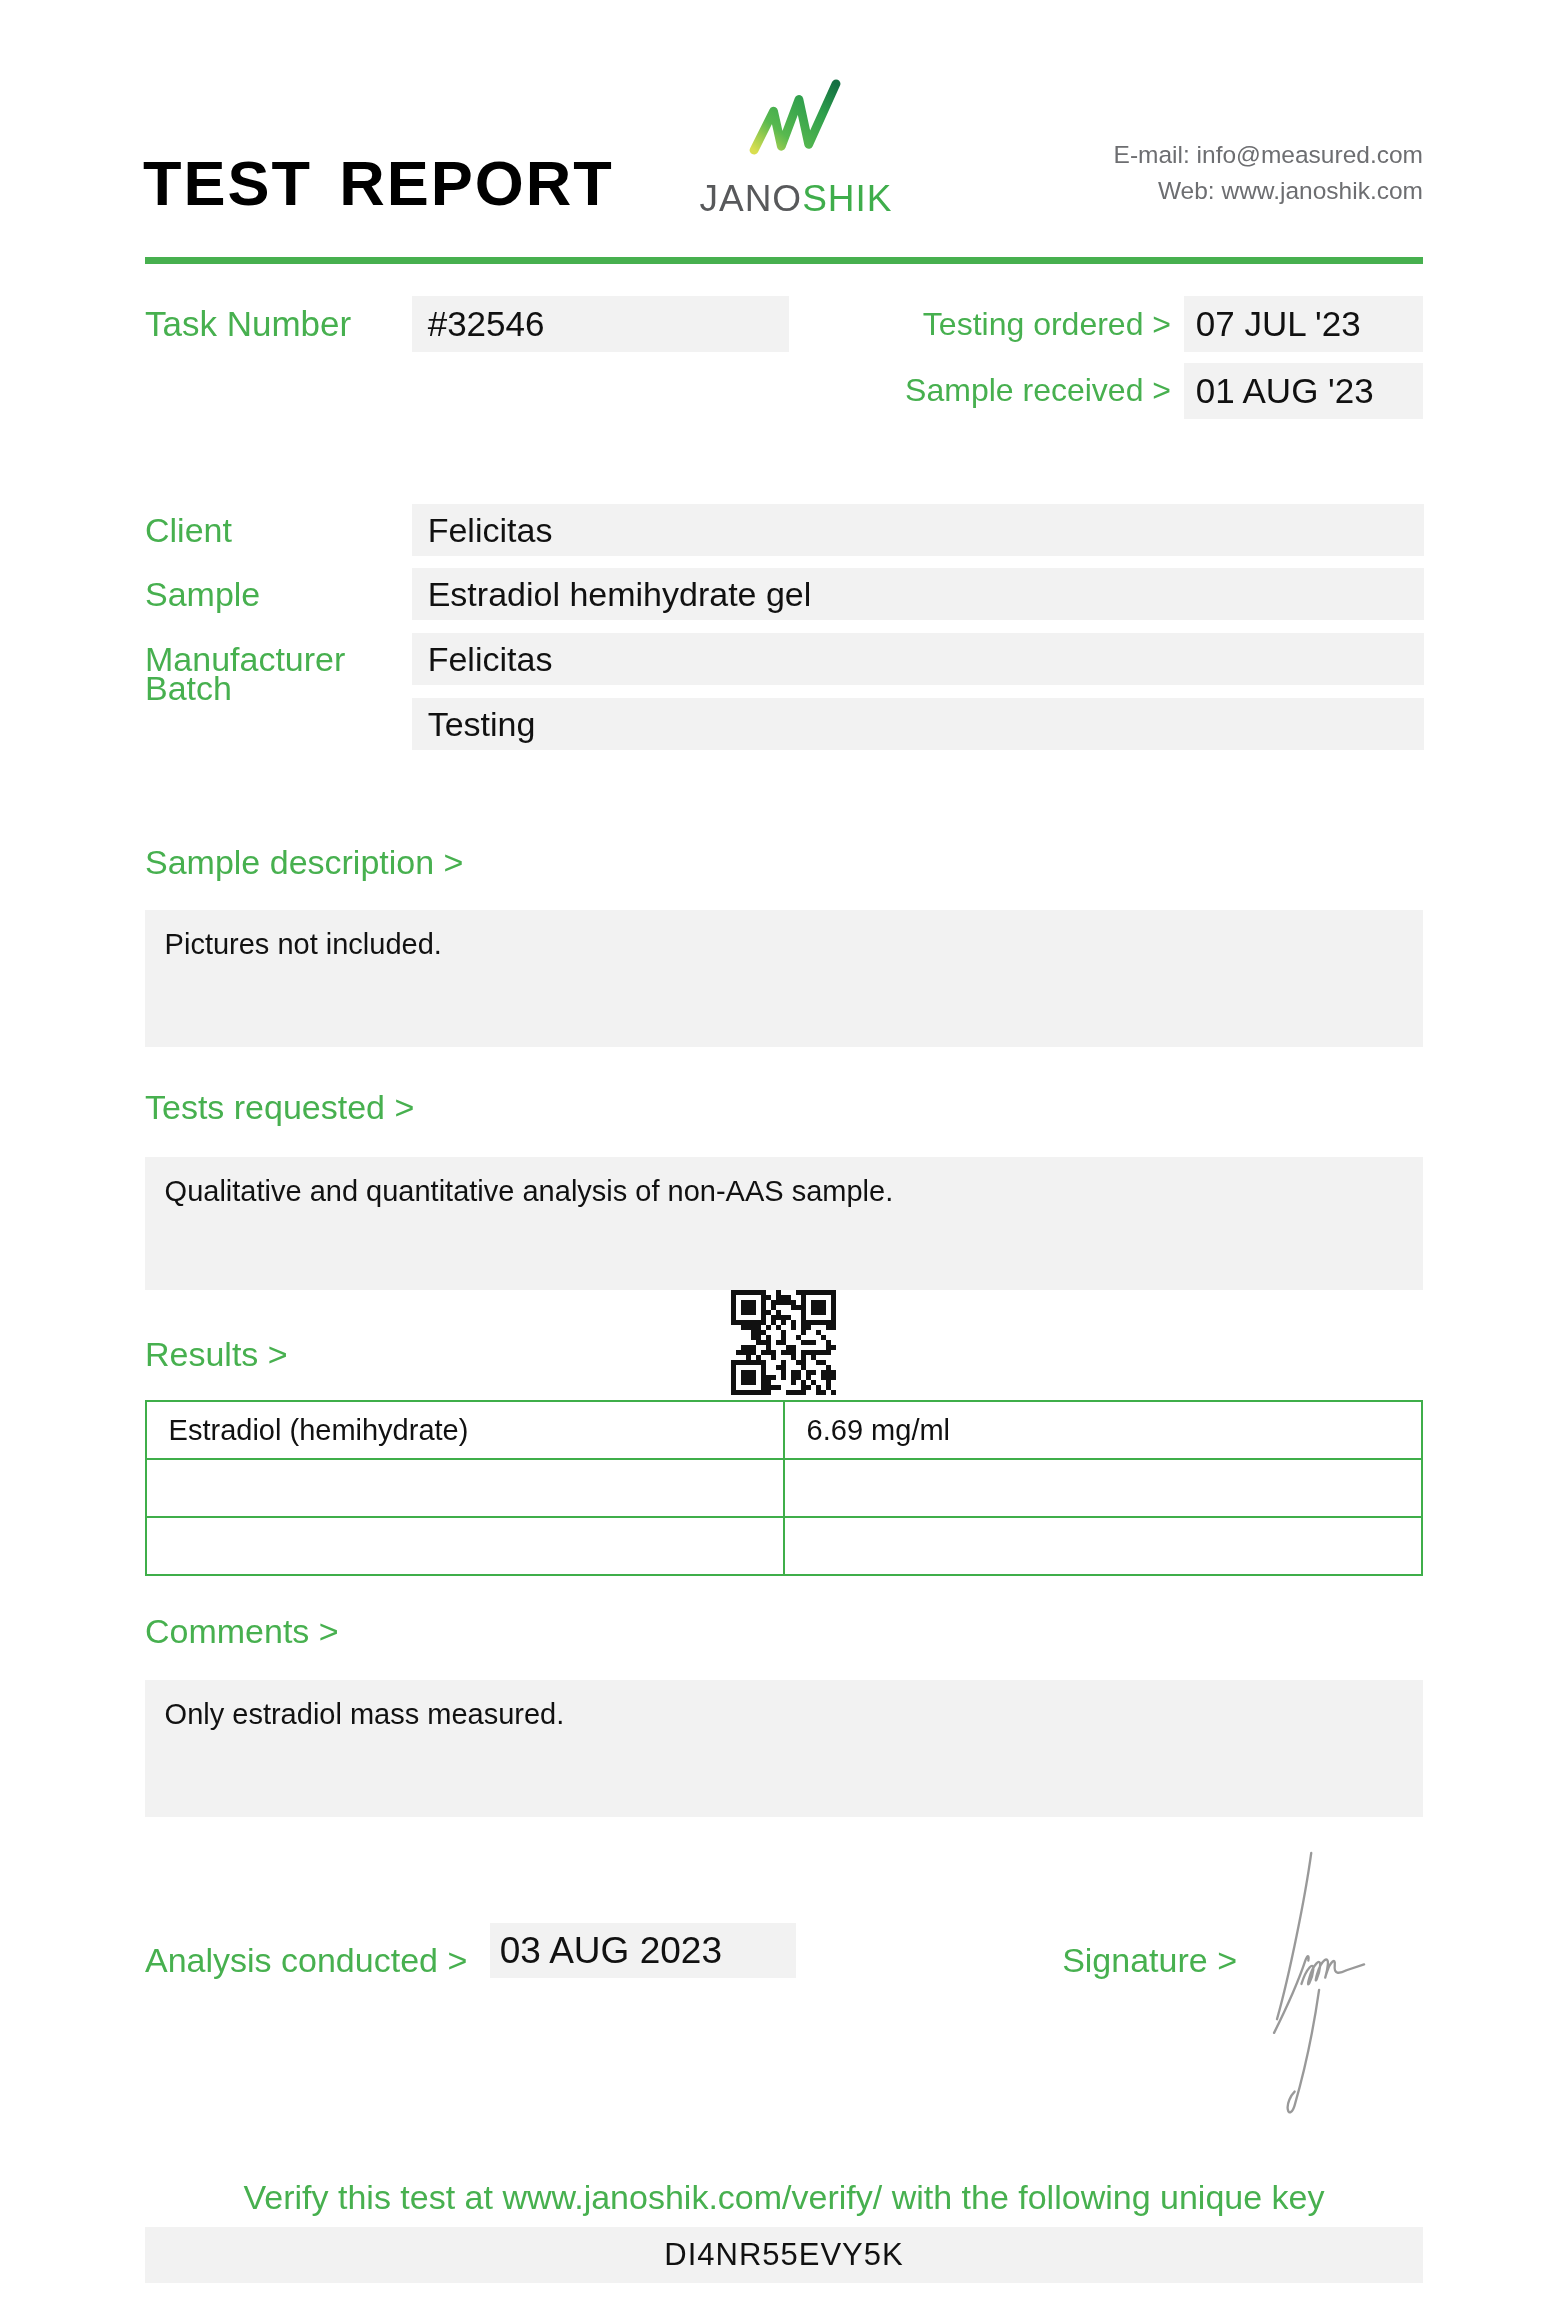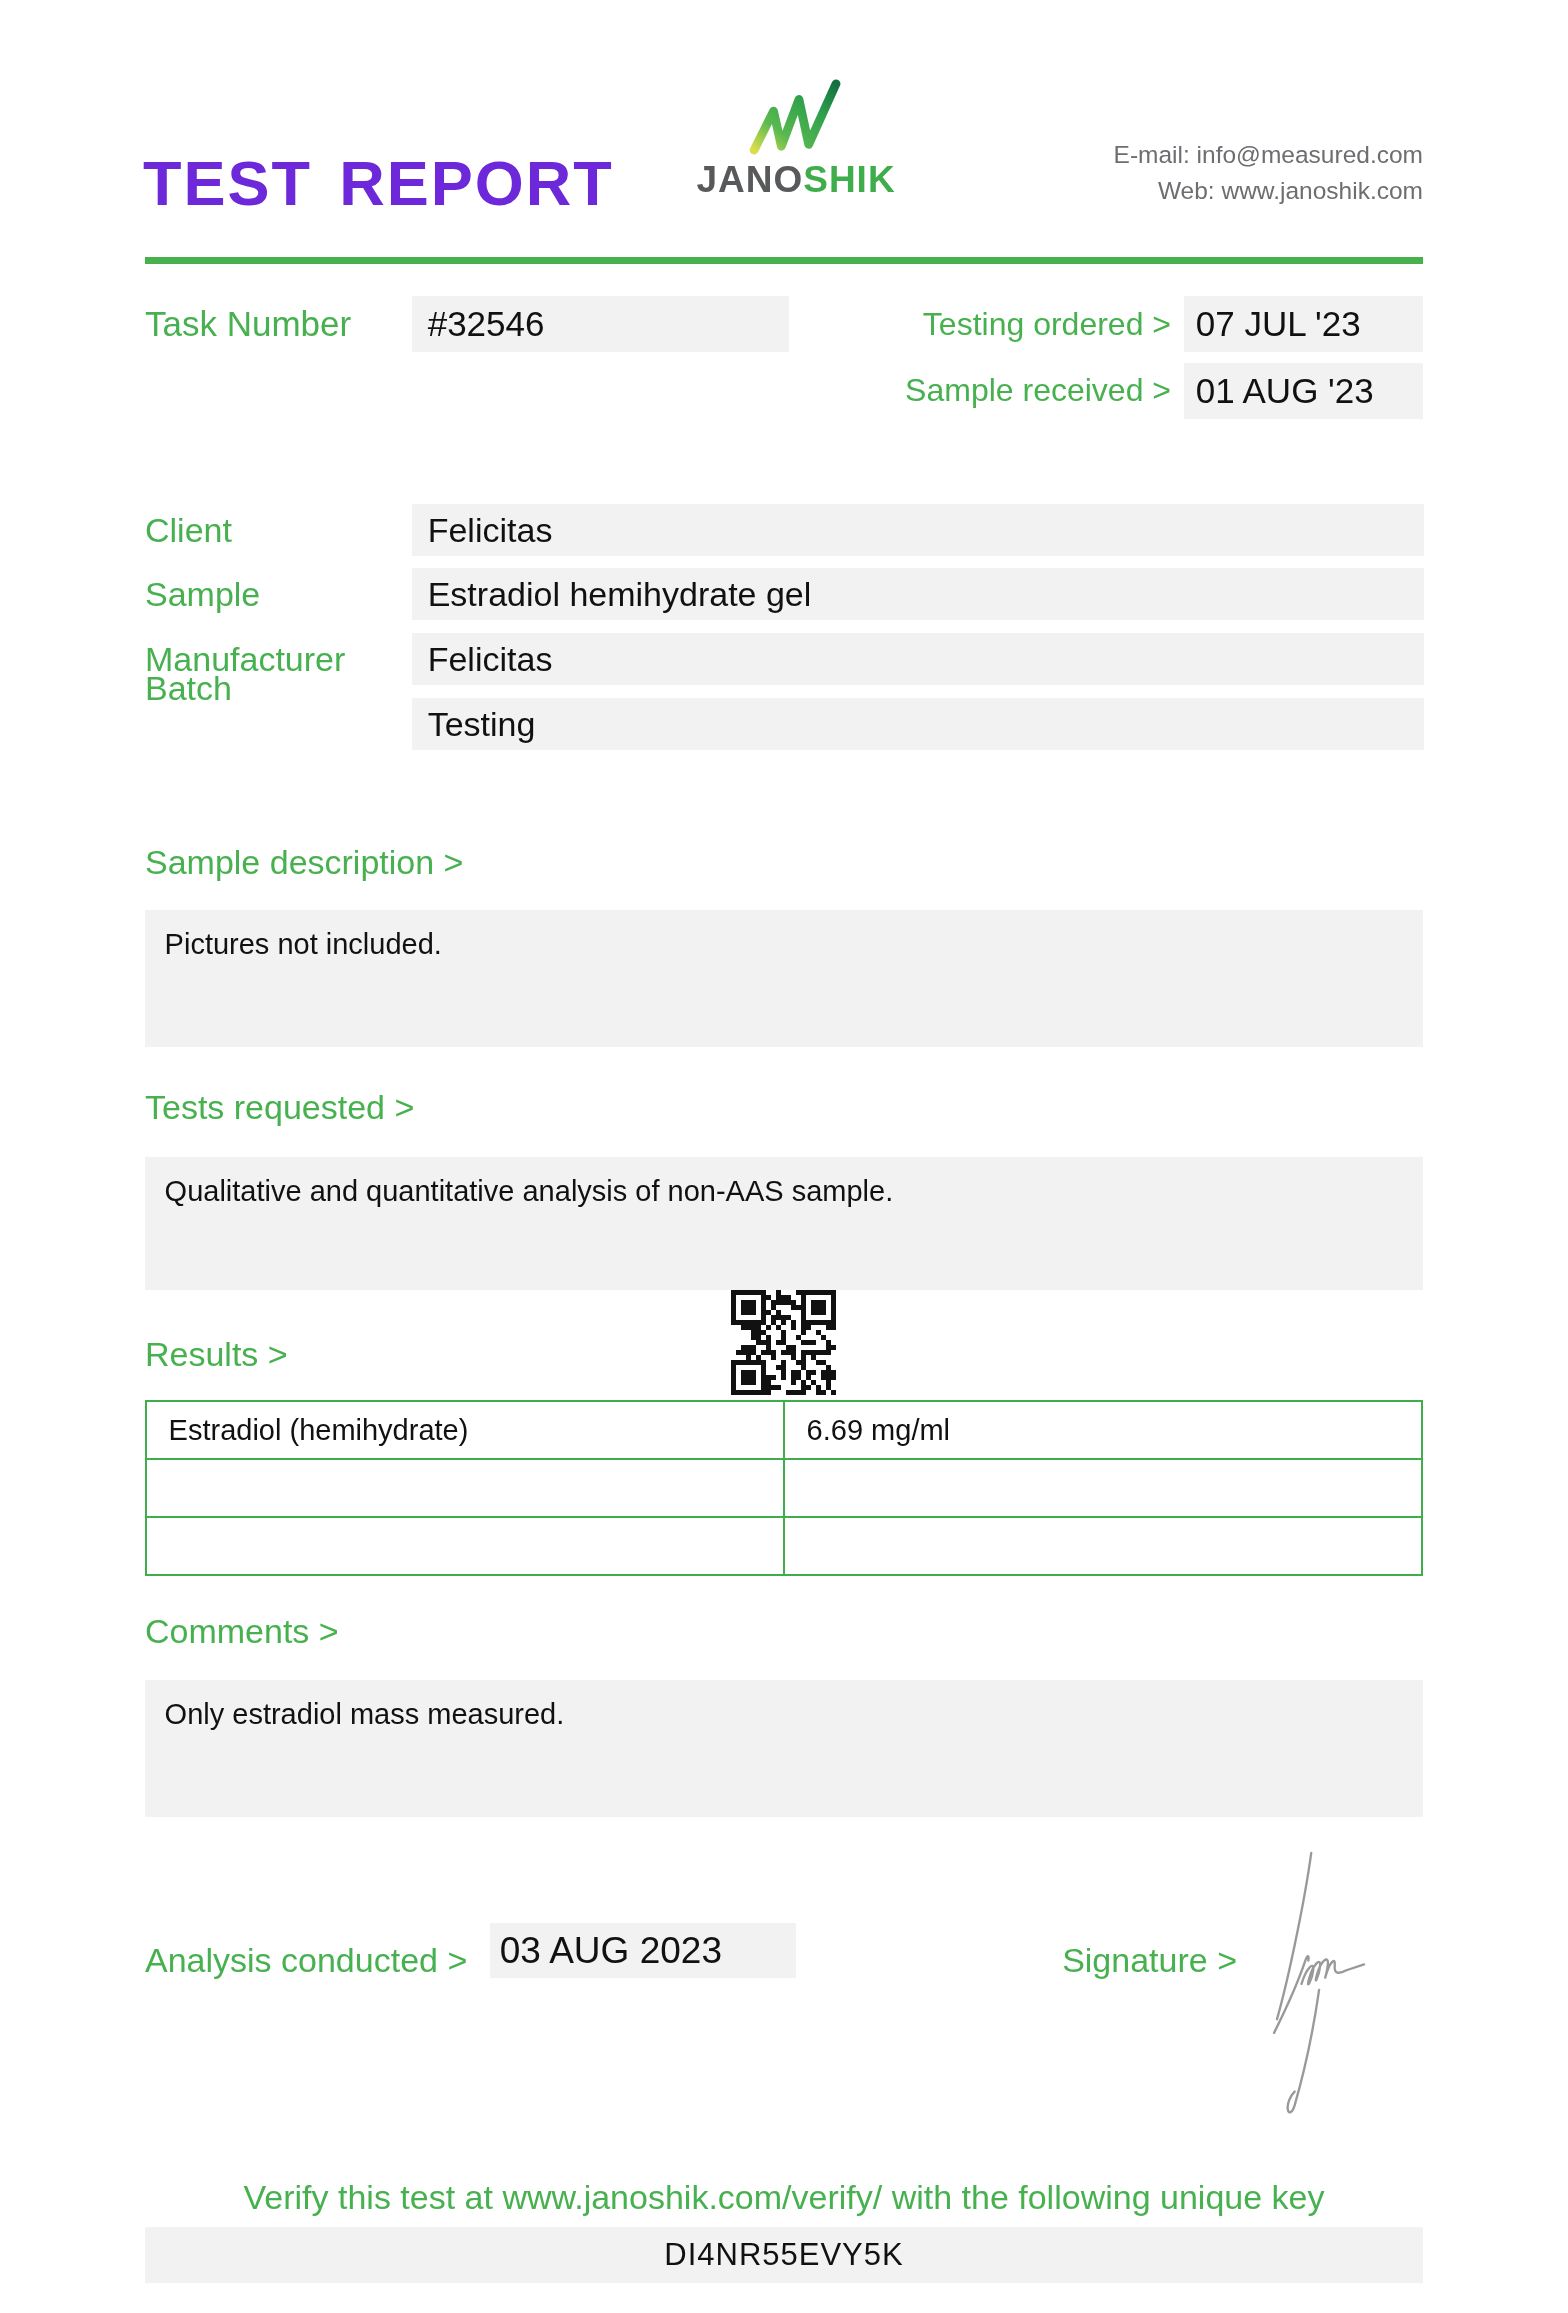--- a/index.html
+++ b/index.html
@@ -1,24 +1,24 @@
 <!DOCTYPE html>
 <html><head>
 <meta charset="utf-8">
 <style>
   html,body{margin:0;padding:0;background:#ffffff;}
   .page{position:relative;width:1568px;height:2313px;background:#fff;overflow:hidden;
         font-family:"Liberation Sans",sans-serif;color:#111;}
 
   
   .title{position:absolute;left:143px;top:147px;font-size:63px;font-weight:700;
-         letter-spacing:2px;word-spacing:7.8px;color:#6d28d9;}
+         letter-spacing:2px;word-spacing:7.8px;color:#000000;}
   .logo{position:absolute;left:676px;top:76px;width:240px;text-align:center;}
   .logo svg{display:block;margin:0 auto;}
-  .logo-text{font-size:37px;font-weight:700;letter-spacing:1px;margin-top:1px;}
+  .logo-text{font-size:37px;font-weight:400;letter-spacing:1px;margin-top:20px;}
   .logo-text .l{color:#58595B;}
   .logo-text .r{color:#3FAD4B;}
   .contact{position:absolute;top:137px;right:145px;text-align:right;font-size:24.5px;
            color:#6D6E71;line-height:36px;}
   .rule{position:absolute;left:145px;top:257px;width:1278px;height:6.9px;background:#47B04F;}
 
   
   .lbl{position:absolute;color:#47B04F;}
   .gbox{position:absolute;background:#F2F2F2;box-sizing:border-box;color:#111;}
   .task-label{left:145px;top:304px;font-size:35px;}

